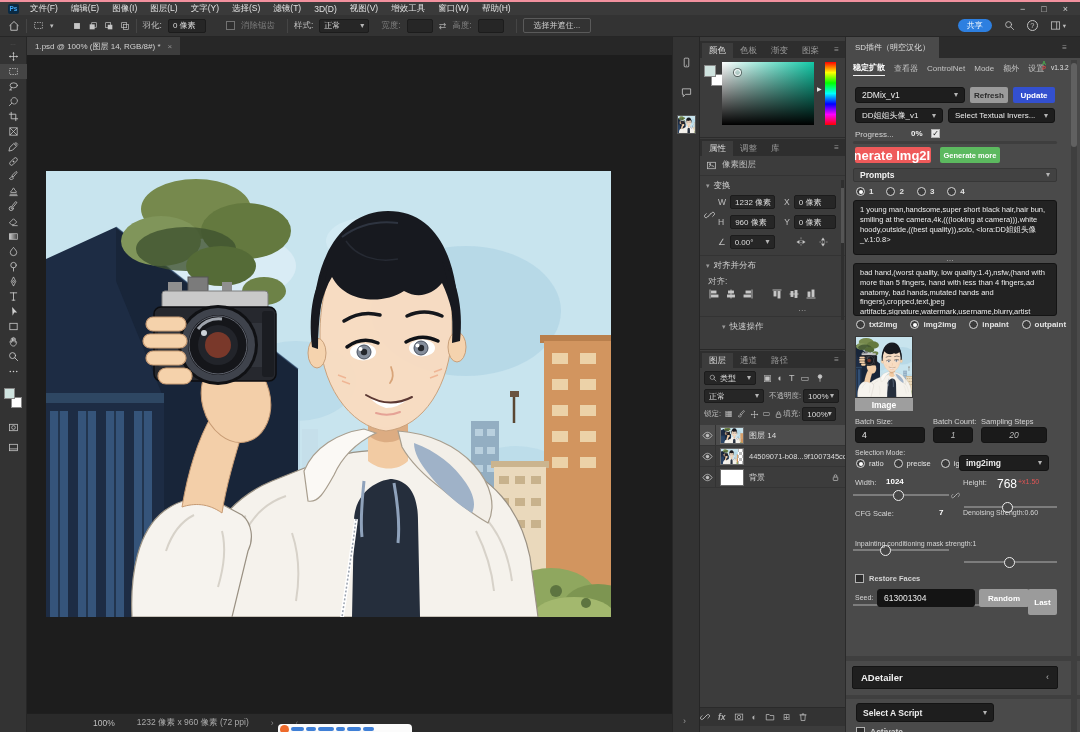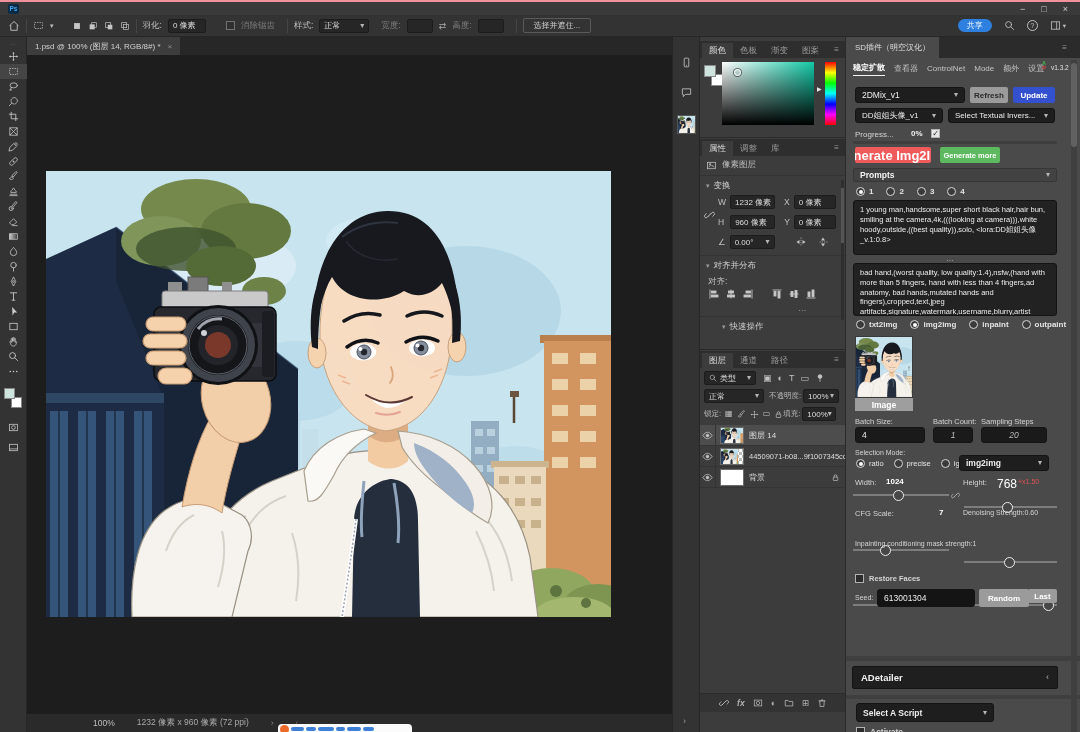--- a/index.html
+++ b/index.html
@@ -440,20 +440,35 @@
 </g>
 </defs>
 </svg>
 
 <div id="app">
 
   <div class="a" style="left:0;top:0;width:1080px;height:2px;background:#f2919e"></div>
 
   <div class="a r" style="left:0;top:2px;width:1080px;height:13px;background:#3a3a3a;padding-left:8px;gap:9px">
     <span style="background:#0b2a43;color:#41a6f5;font-size:6.5px;font-weight:bold;width:11px;height:10px;border-radius:2px;display:inline-flex;align-items:center;justify-content:center">Ps</span>
+    <div class="r" id="menuitems" style="gap:9px">
+
+    <span class="menuitem">文件(F)</span>
+        <span class="menuitem">编辑(E)</span>
+        <span class="menuitem">图像(I)</span>
+        <span class="menuitem">图层(L)</span>
+        <span class="menuitem">文字(Y)</span>
+        <span class="menuitem">选择(S)</span>
+        <span class="menuitem">滤镜(T)</span>
+        <span class="menuitem">3D(D)</span>
+        <span class="menuitem">视图(V)</span>
+        <span class="menuitem">增效工具</span>
+        <span class="menuitem">窗口(W)</span>
+        <span class="menuitem">帮助(H)</span>
+      </div>
     <div class="r" style="margin-left:auto;gap:16px;padding-right:12px;color:#cfcfcf;font-size:9px">
       <span>−</span>
       <span>□</span>
       <span>×</span>
     </div>
   </div>
 
   <div class="a r" style="left:0;top:15px;width:1080px;height:22px;background:#333;border-bottom:1px solid #262626;padding:0 8px;gap:6px">
     <svg class="ic">
         <use href="#i-house"></use>
@@ -915,21 +930,21 @@
             <use href="#i-eye"></use>
           </svg>
         </span>
       <span class="thumb" style="margin-left:4px"></span>
       <span class="lname" style="font-size:8px">背景</span>
       <svg class="ic" style="width:9px;height:9px;margin-left:auto;margin-right:6px">
           <use href="#i-lock"></use>
         </svg>
     </div>
 
-    <div class="a r" id="bottomicons" style="left:0;top:656px;width:146px;height:19px;background:#333;border-top:1px solid #2a2a2a;justify-content:center;gap:8px">
+    <div class="a r" id="bottomicons" style="left:0;top:670px;width:146px;height:19px;background:#333;border-top:1px solid #2a2a2a;gap:8px">
 
     <span class="px" style="color:#b2b2b2">
           <svg class="ic" style="width:10px;height:10px">
             <use href="#i-linkc"></use>
           </svg>
           <b class="g" style="font-size:8.5px"></b>
         </span>
         <span class="px it" style="color:#b2b2b2">
           <b class="g" style="font-size:8.5px">fx</b>
         </span>
@@ -1126,21 +1141,21 @@
       </div>
 
     <span class="a cb" style="left:9px;top:537px"></span>
     <span class="a sdlbl" style="left:23px;top:537px;font-weight:bold">Restore Faces</span>
 
     <span class="a sdlbl" style="left:9px;top:557px;font-size:7px">Seed:</span>
     <div class="a dk" style="left:31px;top:552px;width:98px;height:18px;background:#141414">
         <span>613001304</span>
       </div>
     <div class="a btn" style="left:133px;top:552px;width:50px;height:18px;background:#9b9b9b;color:#fff;font-size:8px">Random</div>
-    <div class="a btn" style="left:182px;top:552px;width:29px;height:14px;background:#9b9b9b;color:#fff;font-size:8px">Last</div>
+    <div class="a btn" style="left:182px;top:552px;width:29px;height:26px;background:#9b9b9b;color:#fff;font-size:8px">Last</div>
 
 
     <div class="a" style="left:0;top:619px;width:235px;height:5px;background:#3f3f3f"></div>
     <div class="a r" style="left:6px;top:629px;width:206px;height:23px;background:#1f1f1f;border:1px solid #141414;border-radius:2px;padding:0 8px">
       <span style="font-size:9.5px;font-weight:bold;color:#f0f0f0">ADetailer</span>
       <span class="chev" style="font-size:9px">‹</span>
     </div>
     <div class="a" style="left:0;top:658px;width:235px;height:4px;background:#3f3f3f"></div>
     <div class="a dk" style="left:10px;top:666px;width:138px;height:19px;font-weight:bold">
         <span>Select A Script</span>

